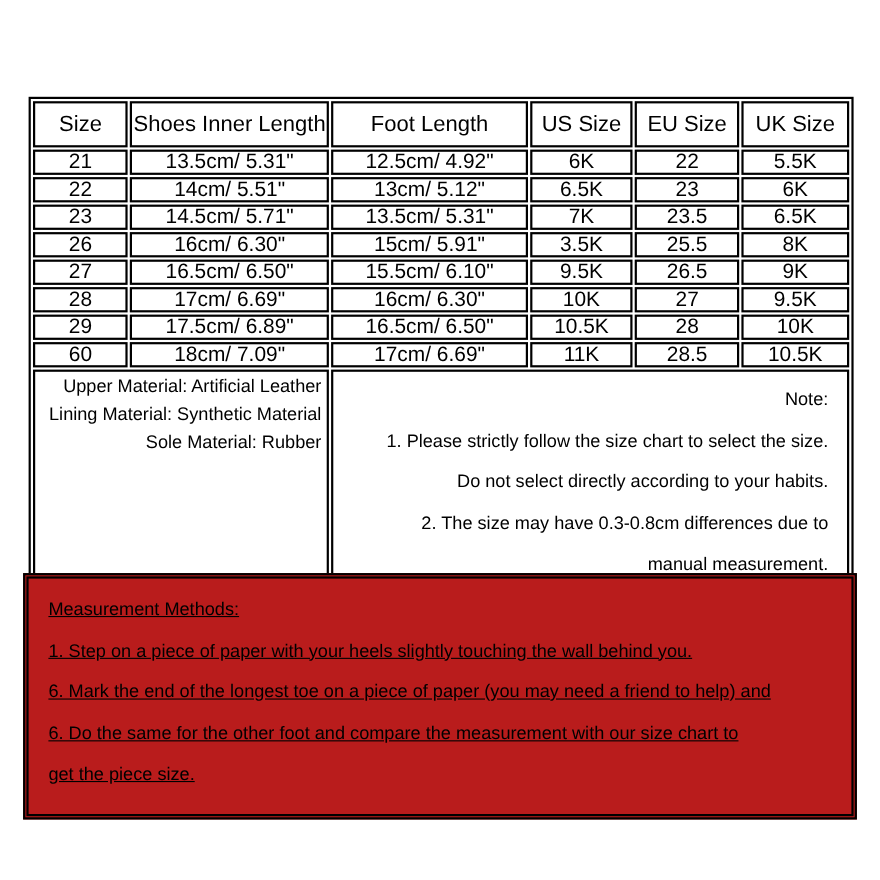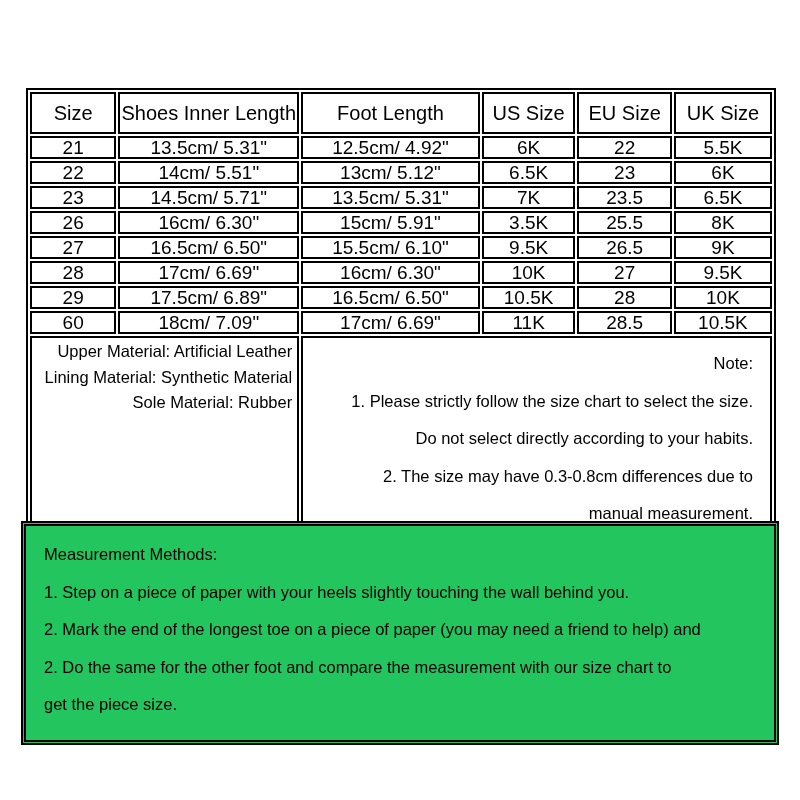--- a/index.html
+++ b/index.html
@@ -67,21 +67,22 @@
   .para { margin: 0; }
   .line { margin: 12px; white-space: nowrap; }
   
   .measure-outer {
     position: absolute;
     left: 21px;
     top: 521px;
     width: 752px;
     border: 2px solid #000;
     padding: 1px;
-    background: #22c55e;
+    background: #b91c1c;
+    text-decoration: underline;
   }
   .measure-inner {
     border: 2px solid #000;
     padding: 4px 6px 10px 6px;
     font-size: 16.5px;
     line-height: 25.5px;
     overflow: hidden;
   }
 </style>
 </head>
@@ -187,19 +188,19 @@
           <p class="line">manual measurement.</p>
         </td>
       </tr>
     </tbody>
   </table>
 
   <div class="measure-outer">
     <div class="measure-inner">
       <p class="line">Measurement Methods:</p>
       <p class="line">1. Step on a piece of paper with your heels slightly touching the wall behind you.</p>
-      <p class="line">2. Mark the end of the longest toe on a piece of paper (you may need a friend to help) and</p>
-      <p class="line">2. Do the same for the other foot and compare the measurement with our size chart to</p>
+      <p class="line">6. Mark the end of the longest toe on a piece of paper (you may need a friend to help) and</p>
+      <p class="line">6. Do the same for the other foot and compare the measurement with our size chart to</p>
       <p class="line">get the piece size.</p>
     </div>
   </div>
 
 </div>
 
 </body></html>

